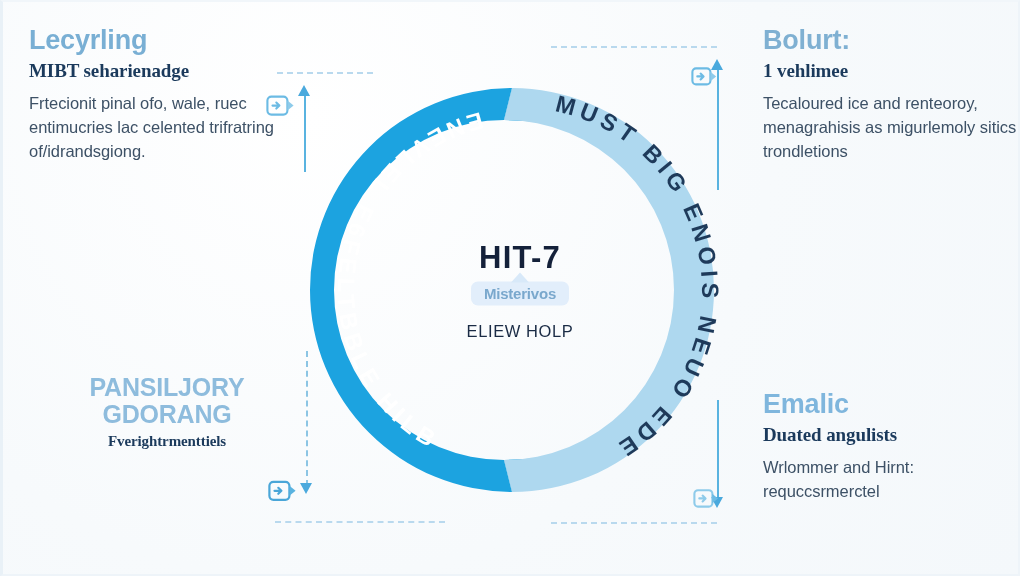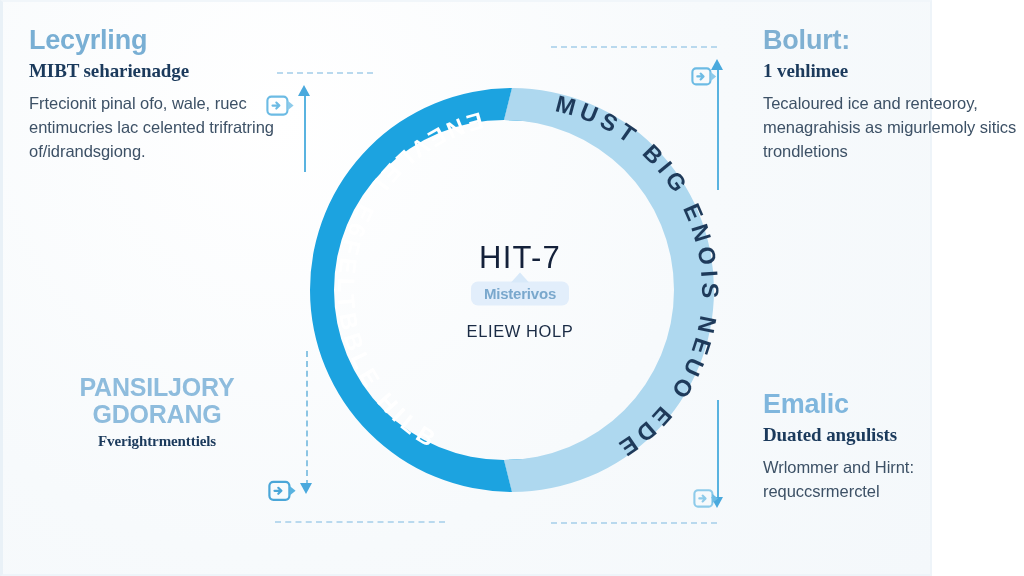--- a/index.html
+++ b/index.html
@@ -6,38 +6,38 @@
 
   html, body {
     width: 1024px;
     height: 576px;
     overflow: hidden;
     font-family: "Liberation Sans", sans-serif;
   }
 
   #canvas {
     position: relative;
-    width: 932px;
+    width: 1020px;
     height: 576px;
     background:
       radial-gradient(circle at 30% 20%, #ffffff 0%, #f7fafc 55%, #f4f8fb 100%);
     border-left: 3px solid #e9f1f7;
     border-top: 2px solid #f1f6fa;
     border-right: 2px solid #eef4f9;
     border-bottom: 2px solid #eef4f9;
   }
 
   
   .quad {
     position: absolute;
     width: 268px;
   }
   .quad.tl { left: 26px;  top: 24px;  }
   .quad.tr { left: 760px; top: 24px;  }
-  .quad.bl { left: 20px;  top: 372px; text-align: center; }
+  .quad.bl { left: 30px;  top: 372px; text-align: center; }
   .quad.br { left: 760px; top: 388px; }
 
   .eyebrow {
     font-size: 27px;
     font-weight: bold;
     line-height: 1.08;
     color: #79afd4;
     letter-spacing: -0.2px;
     filter: blur(0.18px);
   }
@@ -88,21 +88,21 @@
   #hub {
     position: absolute;
     left: 50%;
     top: 50%;
     transform: translate(-50%, -50%);
     width: 196px;
     text-align: center;
   }
   #hub-title {
     font-size: 31px;
-    font-weight: normal;
+    font-weight: bold;
     color: #14213a;
     letter-spacing: 1.2px;
   }
   #hub-badge {
     display: inline-block;
     margin-top: 6px;
     padding: 3px 13px 4px;
     border-radius: 7px;
     background: #e2eefb;
     color: #7aa8cd;

